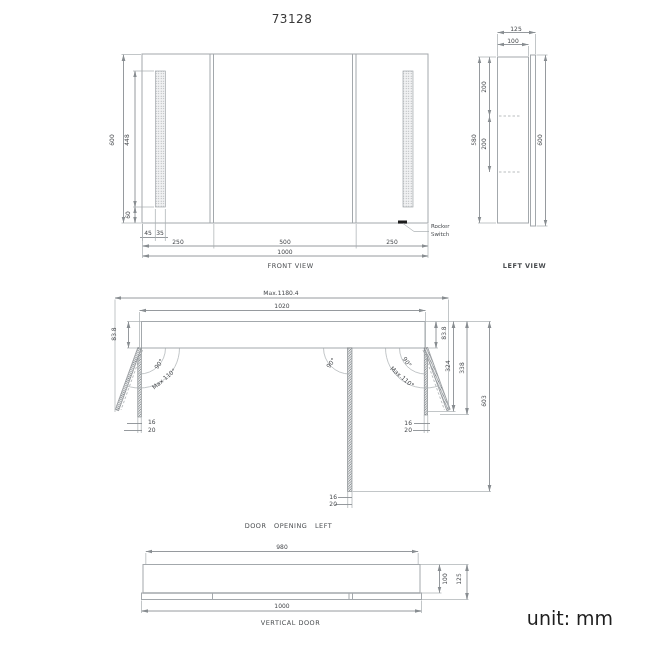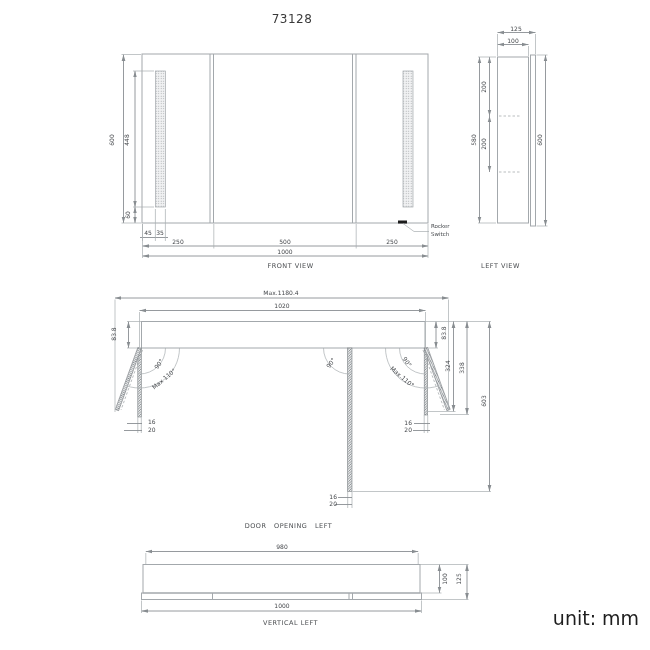--- a/index.html
+++ b/index.html
@@ -172,21 +172,21 @@
   <div class="lb-l" style="left:431px;top:227px;">Rocker</div>
   <div class="lb-l" style="left:431px;top:235px;">Switch</div>
   <div class="lb cap" style="left:285px;top:266px;">FRONT VIEW</div>
 
   <div class="lb" style="left:516px;top:28.5px;">125</div>
   <div class="lb" style="left:513px;top:40.5px;">100</div>
   <div class="lb" style="left:474px;top:140px;--r:-90deg;">580</div>
   <div class="lb" style="left:484px;top:87px;--r:-90deg;">200</div>
   <div class="lb" style="left:484px;top:144px;--r:-90deg;">200</div>
   <div class="lb" style="left:540px;top:140px;--r:-90deg;">600</div>
-  <div class="lb cap" style="left:495px;top:266px;">LEFT VIEW</div>
+  <div class="lb cap" style="left:519px;top:266px;font-weight:bold;">LEFT VIEW</div>
 
   <div class="lb" style="left:281px;top:293px;">Max.1180.4</div>
   <div class="lb" style="left:282px;top:305.5px;">1020</div>
   <div class="lb" style="left:114px;top:334px;--r:-90deg;">83.8</div>
   <div class="lb" style="left:444px;top:333px;--r:-90deg;">83.8</div>
   <div class="lb" style="left:159px;top:364px;--r:-55deg;">90°</div>
   <div class="lb" style="left:164px;top:379px;--r:-40deg;">Max 110°</div>
   <div class="lb" style="left:331px;top:363px;--r:-55deg;">90°</div>
   <div class="lb" style="left:407px;top:362px;--r:55deg;">90°</div>
   <div class="lb" style="left:402px;top:377px;--r:40deg;">Max.110°</div>
@@ -198,16 +198,16 @@
   <div class="lb-r" style="left:412px;top:430px;">20</div>
   <div class="lb" style="left:448px;top:366px;--r:-90deg;">324</div>
   <div class="lb" style="left:461.5px;top:367.5px;--r:-90deg;">338</div>
   <div class="lb" style="left:484px;top:401px;--r:-90deg;">603</div>
   <div class="lb cap" style="left:283px;top:525.5px;word-spacing:5px;">DOOR OPENING LEFT</div>
 
   <div class="lb" style="left:282px;top:547px;">980</div>
   <div class="lb" style="left:282px;top:606px;">1000</div>
   <div class="lb" style="left:445px;top:578.5px;--r:-90deg;">100</div>
   <div class="lb" style="left:458.5px;top:579px;--r:-90deg;">125</div>
-  <div class="lb cap" style="left:285px;top:623px;">VERTICAL LEFT</div>
-
-  <div class="lb unit" style="left:596px;top:618px;">unit: mm</div>
+  <div class="lb cap" style="left:285px;top:623px;">VERTICAL DOOR</div>
+
+  <div class="lb unit" style="left:570px;top:618px;">unit: mm</div>
 </div>
 
 </body></html>

